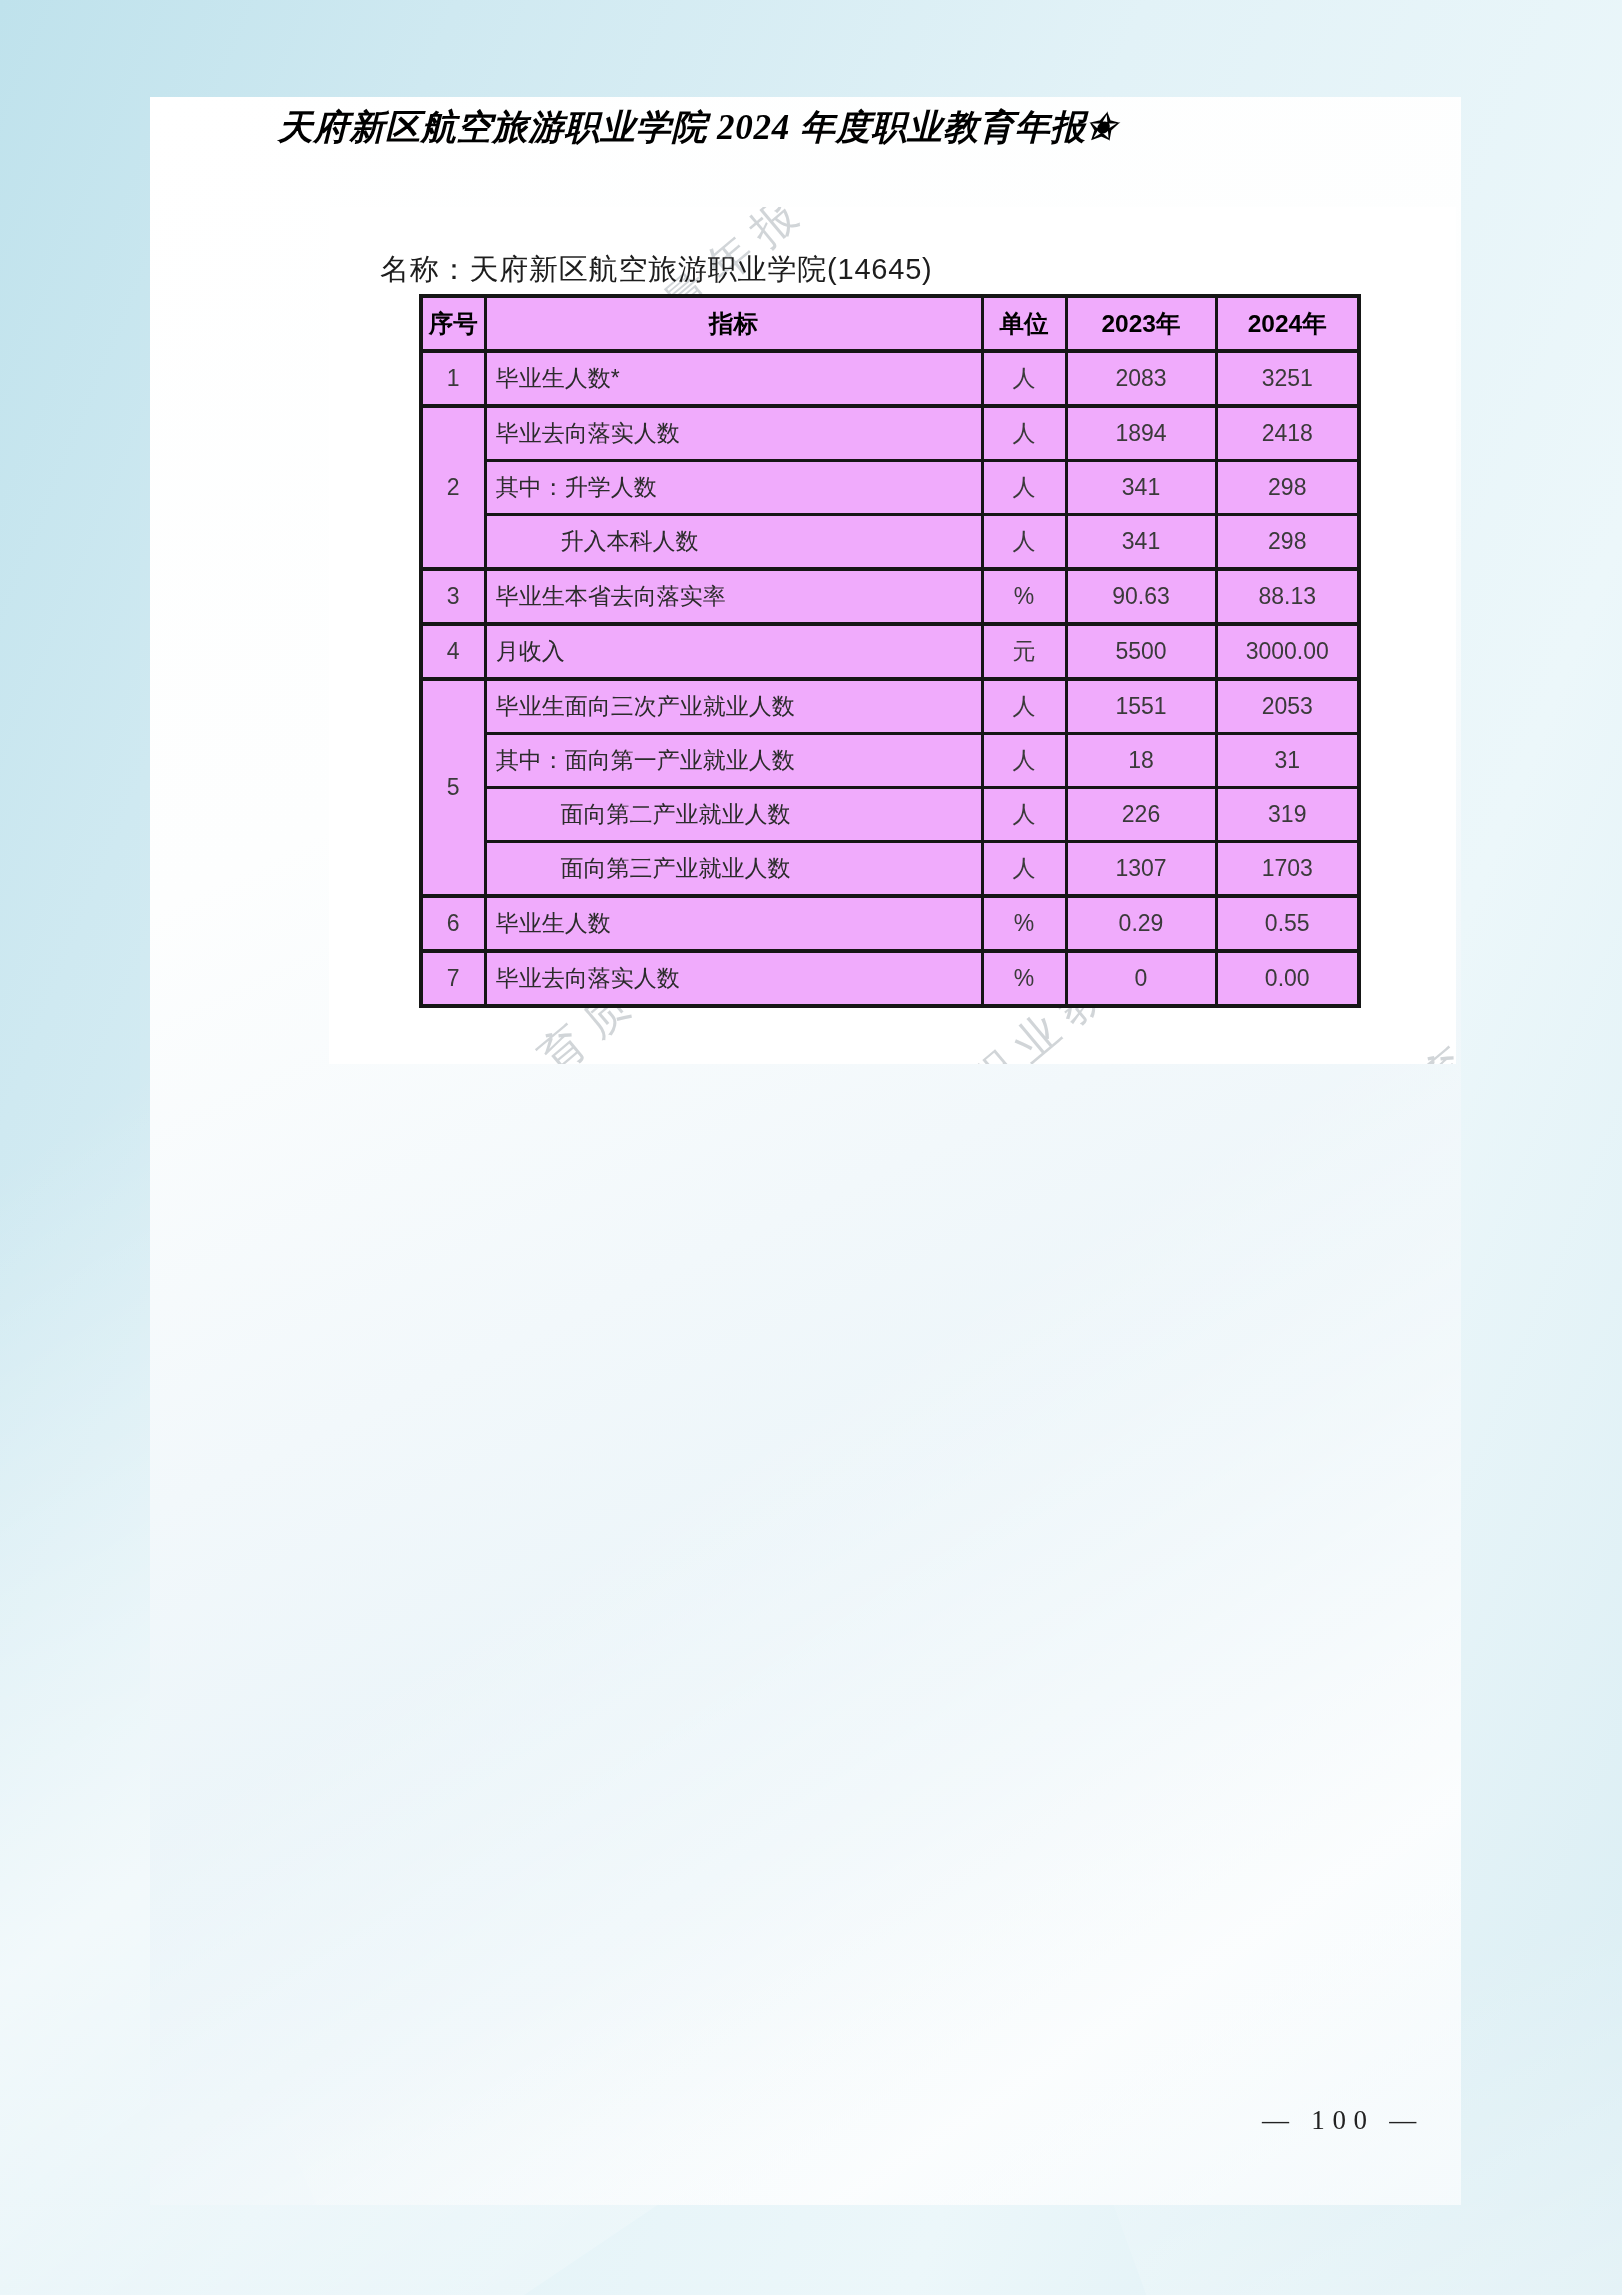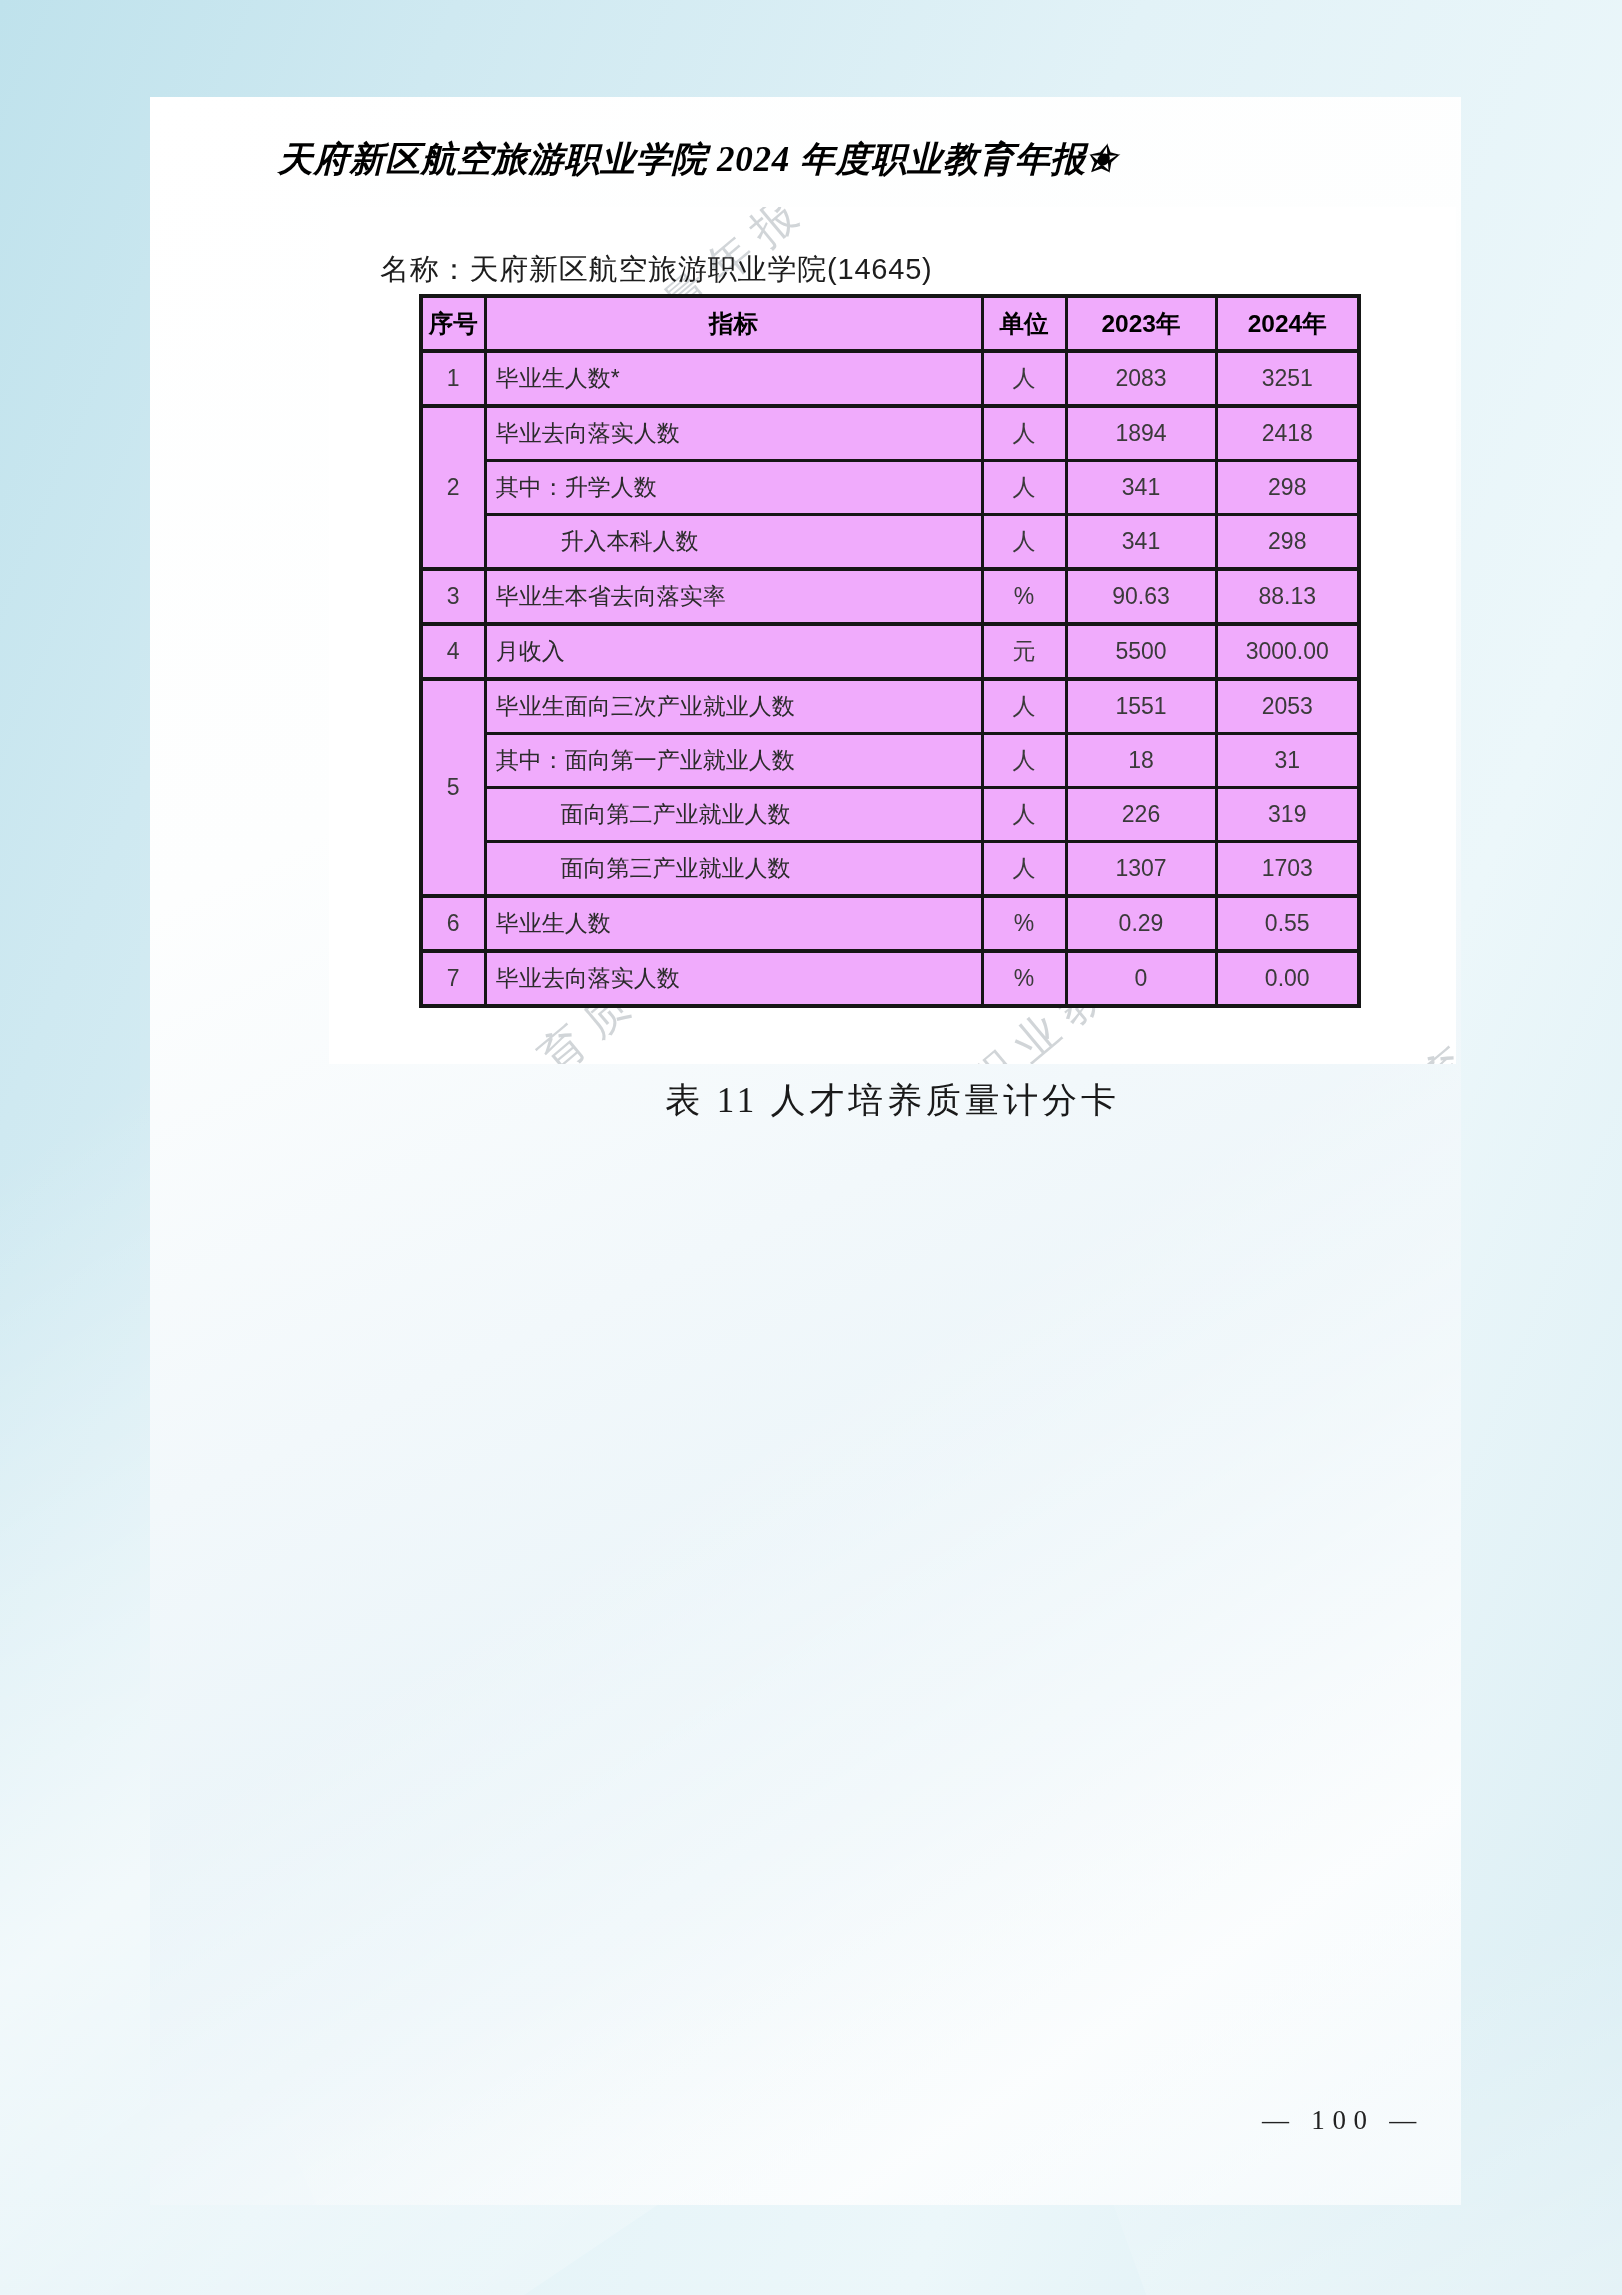--- a/index.html
+++ b/index.html
@@ -22,21 +22,21 @@
     overflow:hidden;
   }
   .card-band{position:absolute;pointer-events:none;}
   #card-band-1{left:-230px;top:1342px;width:1994px;height:1150px;transform:rotate(-33deg);
     background:linear-gradient(180deg,rgba(255,255,255,0) 0%,rgba(255,255,255,.85) 60%,rgba(255,255,255,.35) 100%);}
   #card-band-2{left:230px;top:1611px;width:1687px;height:920px;transform:rotate(-24deg);
     background:linear-gradient(180deg,rgba(233,245,249,0),rgba(250,253,254,.9));}
 
   
   #doc-header{
-    position:absolute;left:163px;top:35px;width:768px;height:55px;
+    position:absolute;left:163px;top:3px;width:768px;height:55px;
     display:flex;align-items:center;justify-content:center;
     font-family:"Liberation Serif","DejaVu Serif",serif;
     font-style:italic;font-weight:bold;font-size:35px;color:#000;
     white-space:nowrap;letter-spacing:0.8px;
   }
 
   
   #table-image{
     position:absolute;left:179px;top:110px;width:1127px;height:857px;
     background:#ffffff;overflow:hidden;
@@ -199,17 +199,16 @@
             <td class="indicator">毕业去向落实人数</td>
             <td class="unit">%</td>
             <td class="num">0</td>
             <td class="num">0.00</td>
           </tr>
         </tbody>
       </table>
     </div>
   </div>
 
-  <div id="caption">表 11  人才培养质量计分卡</div>
 
   <div id="page-number">— 100 —</div>
 </div>
 
 
 </body></html>

